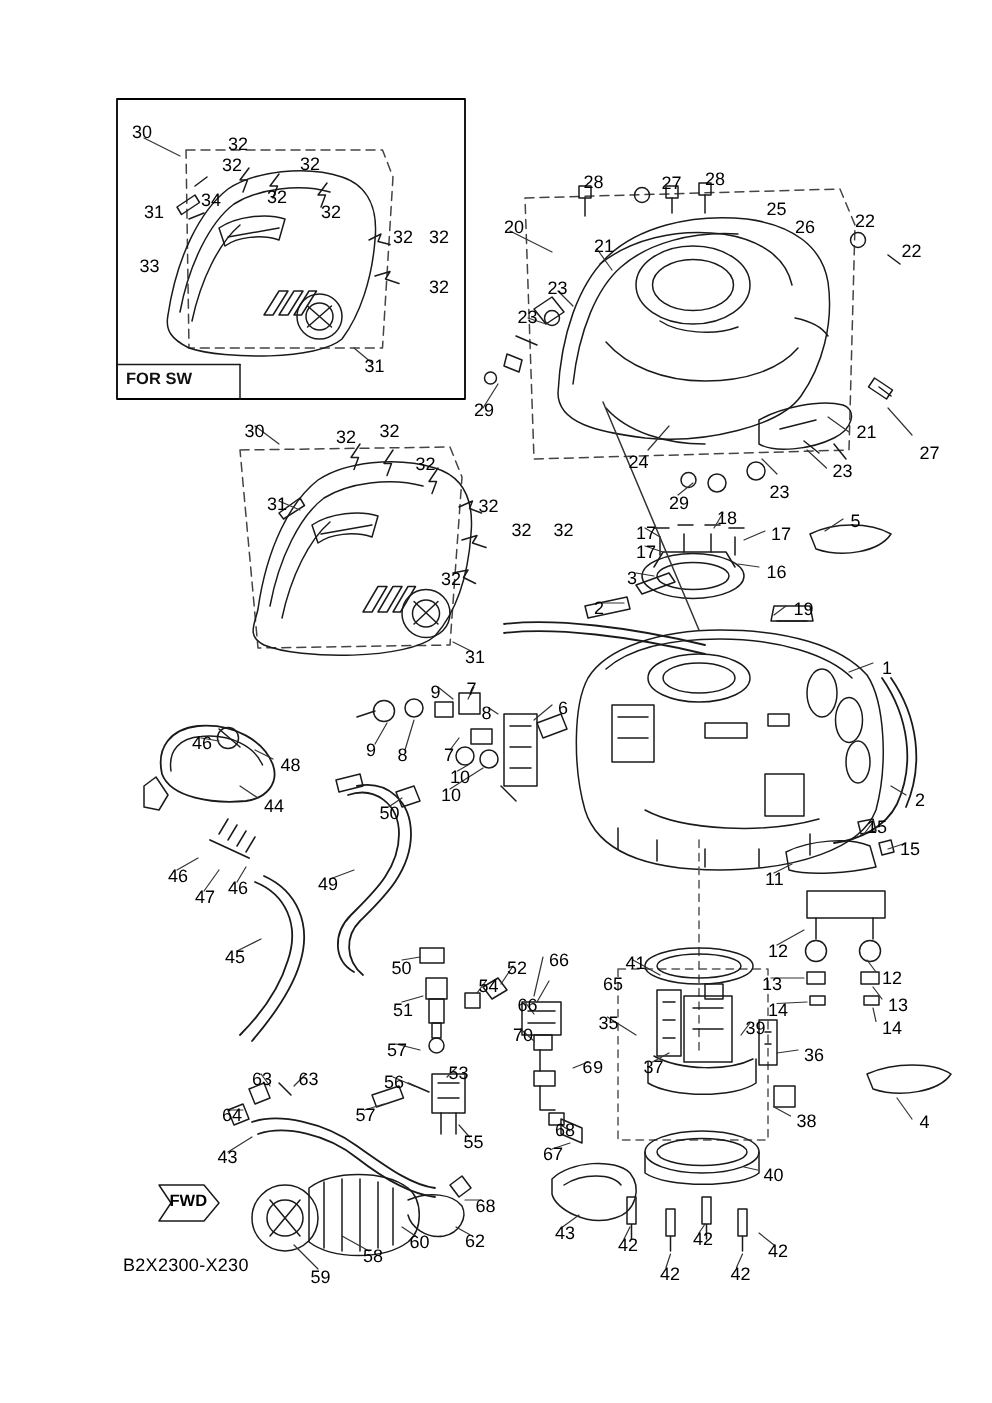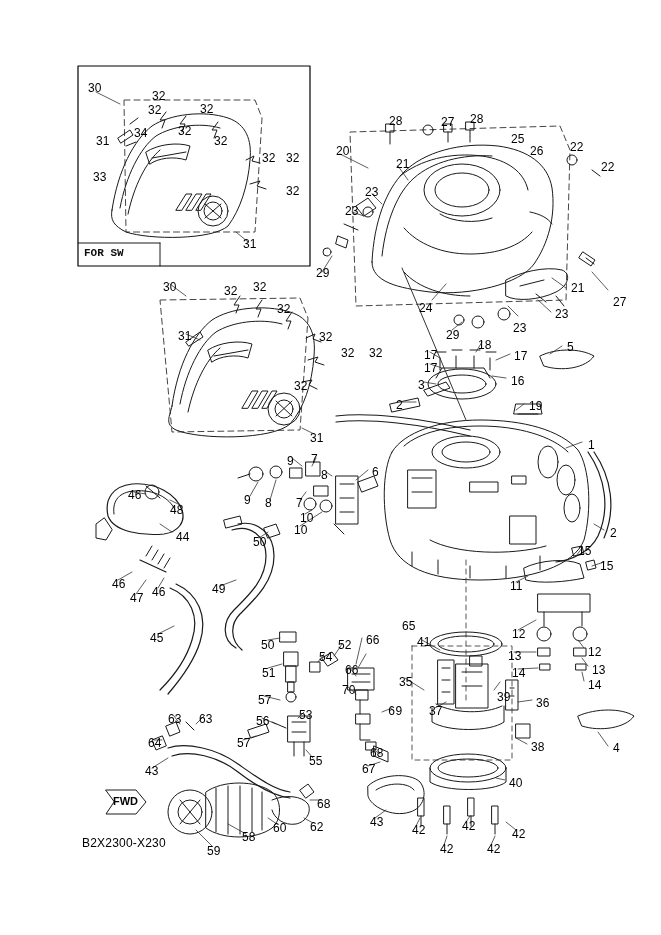--- a/index.html
+++ b/index.html
@@ -341,21 +341,21 @@
       <path d="M518 669 L538 668"></path>
       <path d="M584 681 L582 672"></path>
       <path d="M170 284 L186 296"></path>
       <path d="M186 334 L200 340"></path>
       <path d="M314 434 L302 428"></path>
       <path d="M248 242 L236 232"></path>
     </g>
   </g>
 </svg>
 
-<div class="boxlbl" style="left:84px; top:247px;font-family:Liberation Mono, monospace;">FOR  SW</div>
+<div class="boxlbl" style="left:84px; top:247px;">FOR  SW</div>
 <div class="cap partno" style="left:82px; top:836px;">B2X2300-X230</div>
 <div class="cap" style="left:113px; top:795px; font-size:11px; font-weight:bold;">FWD</div>
 
 <div id="callouts">
       <div class="lbl" style="left: 88px; top: 82px;">30</div>
       <div class="lbl" style="left: 152px; top: 90px;">32</div>
       <div class="lbl" style="left: 148px; top: 104px;">32</div>
       <div class="lbl" style="left: 200px; top: 103px;">32</div>
       <div class="lbl" style="left: 134px; top: 127px; text-align: right;">34</div>
       <div class="lbl" style="left: 96px; top: 135px;">31</div>
@@ -408,51 +408,51 @@
       <div class="lbl" style="left: 287px; top: 455px;">9</div>
       <div class="lbl" style="left: 311px; top: 453px;">7</div>
       <div class="lbl" style="left: 321px; top: 469px;">8</div>
       <div class="lbl" style="left: 372px; top: 466px;">6</div>
       <div class="lbl" style="left: 244px; top: 494px;">9</div>
       <div class="lbl" style="left: 265px; top: 497px;">8</div>
       <div class="lbl" style="left: 296px; top: 497px;">7</div>
       <div class="lbl" style="left: 300px; top: 512px;">10</div>
       <div class="lbl" style="left: 294px; top: 524px;">10</div>
       <div class="lbl" style="left: 128px; top: 489px;">46</div>
-      <div class="lbl" style="left: 170px; top: 504px;">48</div>
+      <div class="lbl" style="left: 187px; top: 504px;">48</div>
       <div class="lbl" style="left: 176px; top: 531px;">44</div>
       <div class="lbl" style="left: 112px; top: 578px;">46</div>
       <div class="lbl" style="left: 130px; top: 592px;">47</div>
       <div class="lbl" style="left: 152px; top: 586px;">46</div>
       <div class="lbl" style="left: 150px; top: 632px;">45</div>
       <div class="lbl" style="left: 212px; top: 583px;">49</div>
       <div class="lbl" style="left: 253px; top: 536px;">50</div>
       <div class="lbl" style="left: 261px; top: 639px;">50</div>
       <div class="lbl" style="left: 262px; top: 667px;">51</div>
       <div class="lbl" style="left: 319px; top: 651px; text-align: right;">54</div>
       <div class="lbl" style="left: 338px; top: 639px;">52</div>
       <div class="lbl" style="left: 366px; top: 634px;">66</div>
-      <div class="lbl" style="left: 370px; top: 620px; padding-left: 32px;">65</div>
+      <div class="lbl" style="left: 370px; top: 650px; padding-left: 32px;">65</div>
       <div class="lbl" style="left: 345px; top: 664px;">66</div>
       <div class="lbl" style="left: 342px; top: 684px;">70</div>
       <div class="lbl" style="left: 417px; top: 636px;">41</div>
       <div class="lbl" style="left: 258px; top: 694px;">57</div>
       <div class="lbl" style="left: 168px; top: 713px;">63</div>
       <div class="lbl" style="left: 199px; top: 713px;">63</div>
       <div class="lbl" style="left: 148px; top: 737px;">64</div>
       <div class="lbl" style="left: 256px; top: 715px;">56</div>
       <div class="lbl" style="left: 299px; top: 709px;">53</div>
       <div class="lbl" style="left: 309px; top: 755px;">55</div>
       <div class="lbl" style="left: 237px; top: 737px;">57</div>
       <div class="lbl" style="left: 388px; top: 706px; font-family: Liberation Mono, monospace;">69</div>
       <div class="lbl" style="left: 370px; top: 747px;">68</div>
       <div class="lbl" style="left: 362px; top: 763px;">67</div>
       <div class="lbl" style="left: 399px; top: 676px;">35</div>
       <div class="lbl" style="left: 429px; top: 705px;">37</div>
-      <div class="lbl" style="left: 497px; top: 679px; margin-top: 12px;">39</div>
+      <div class="lbl" style="left: 497px; top: 679px;">39</div>
       <div class="lbl" style="left: 536px; top: 697px;">36</div>
       <div class="lbl" style="left: 531px; top: 741px;">38</div>
       <div class="lbl" style="left: 613px; top: 742px;">4</div>
       <div class="lbl" style="left: 509px; top: 777px;">40</div>
       <div class="lbl" style="left: 145px; top: 765px;">43</div>
       <div class="lbl" style="left: 242px; top: 831px;">58</div>
       <div class="lbl" style="left: 207px; top: 845px; text-align: right;">59</div>
       <div class="lbl" style="left: 273px; top: 822px;">60</div>
       <div class="lbl" style="left: 310px; top: 821px;">62</div>
       <div class="lbl" style="left: 317px; top: 798px;">68</div>

